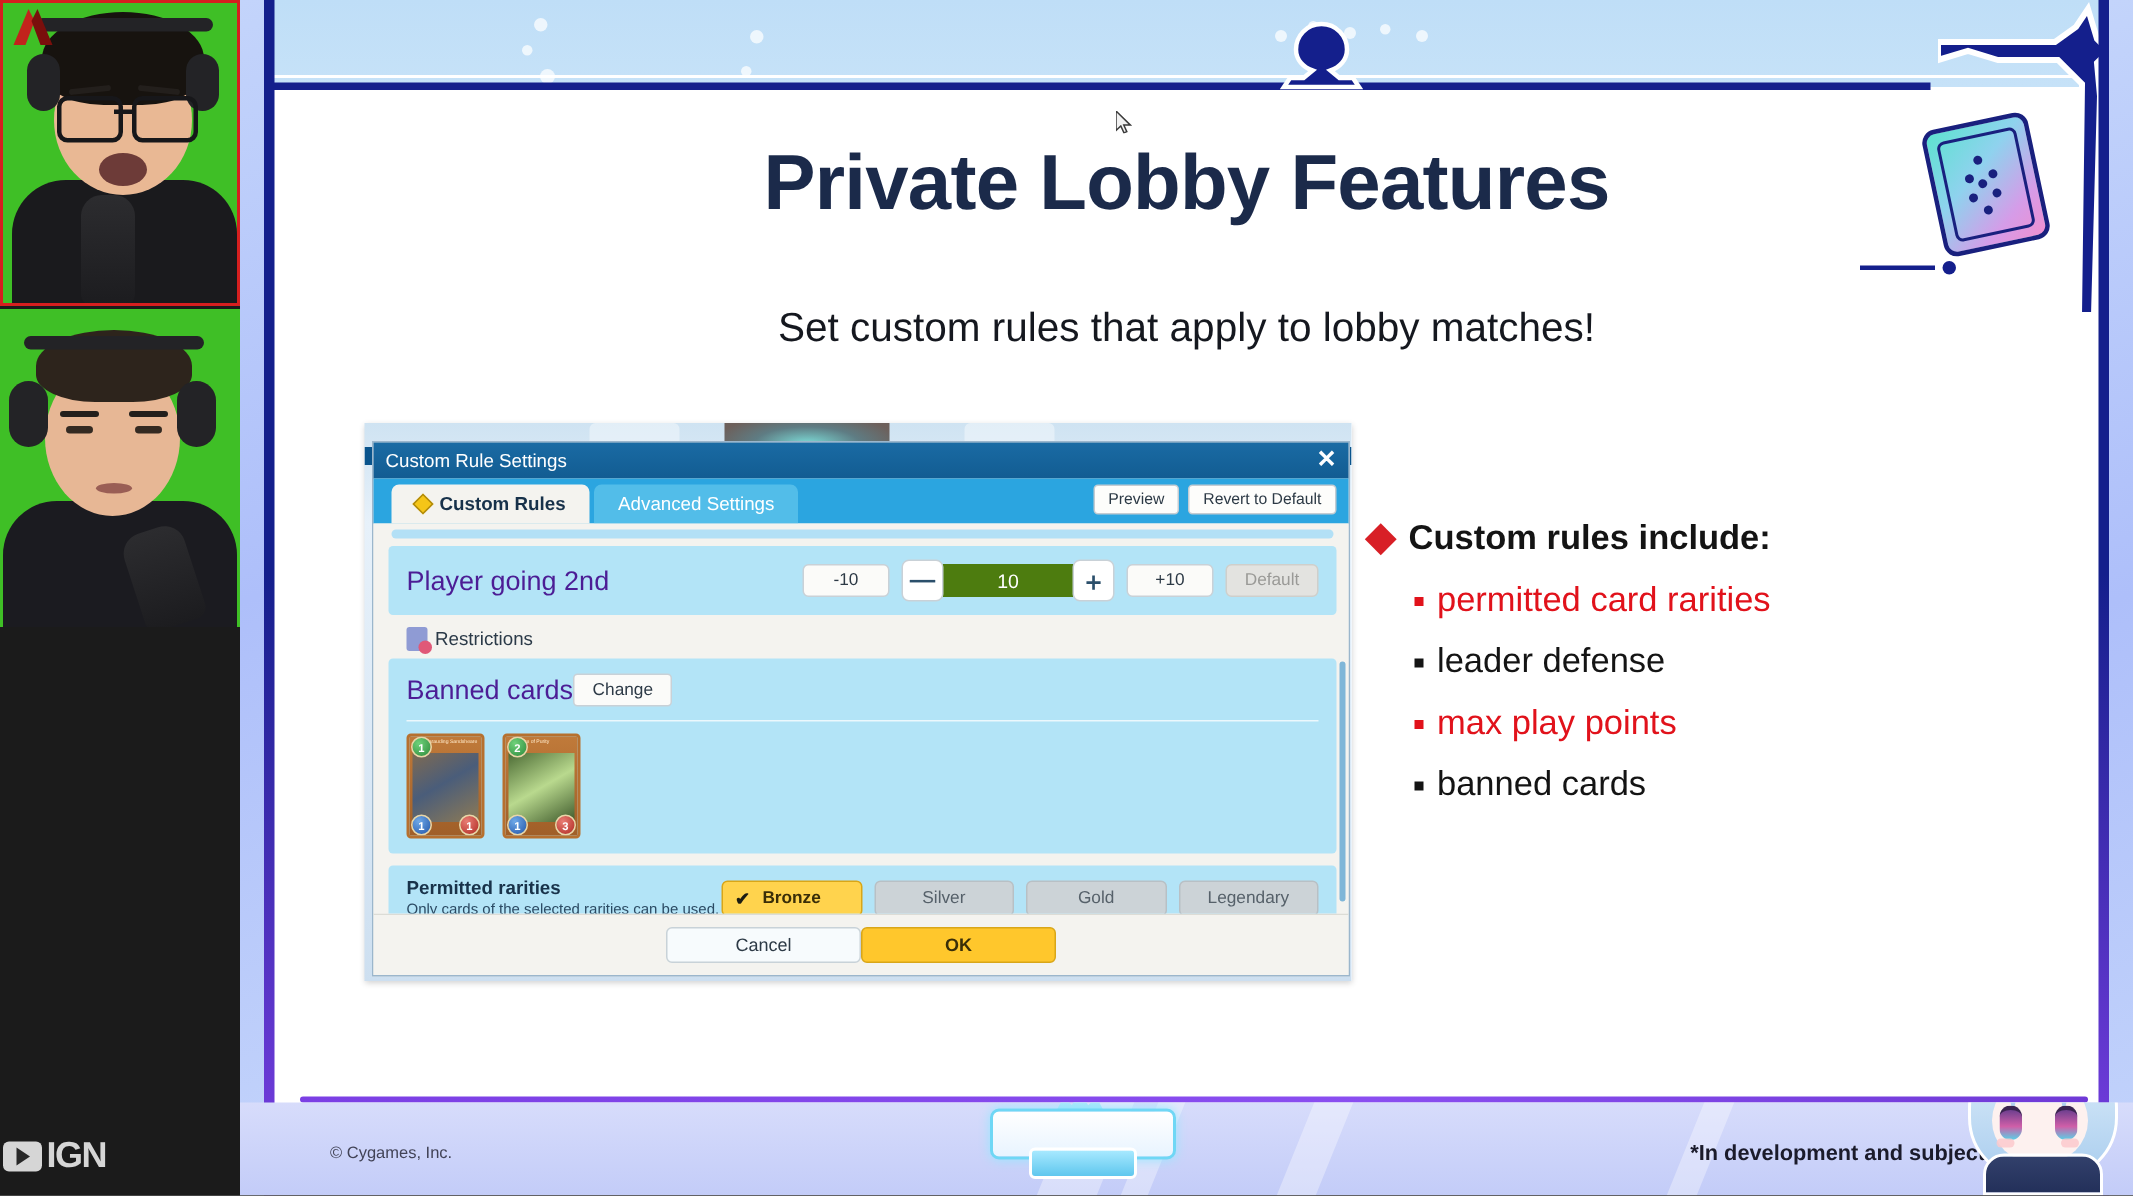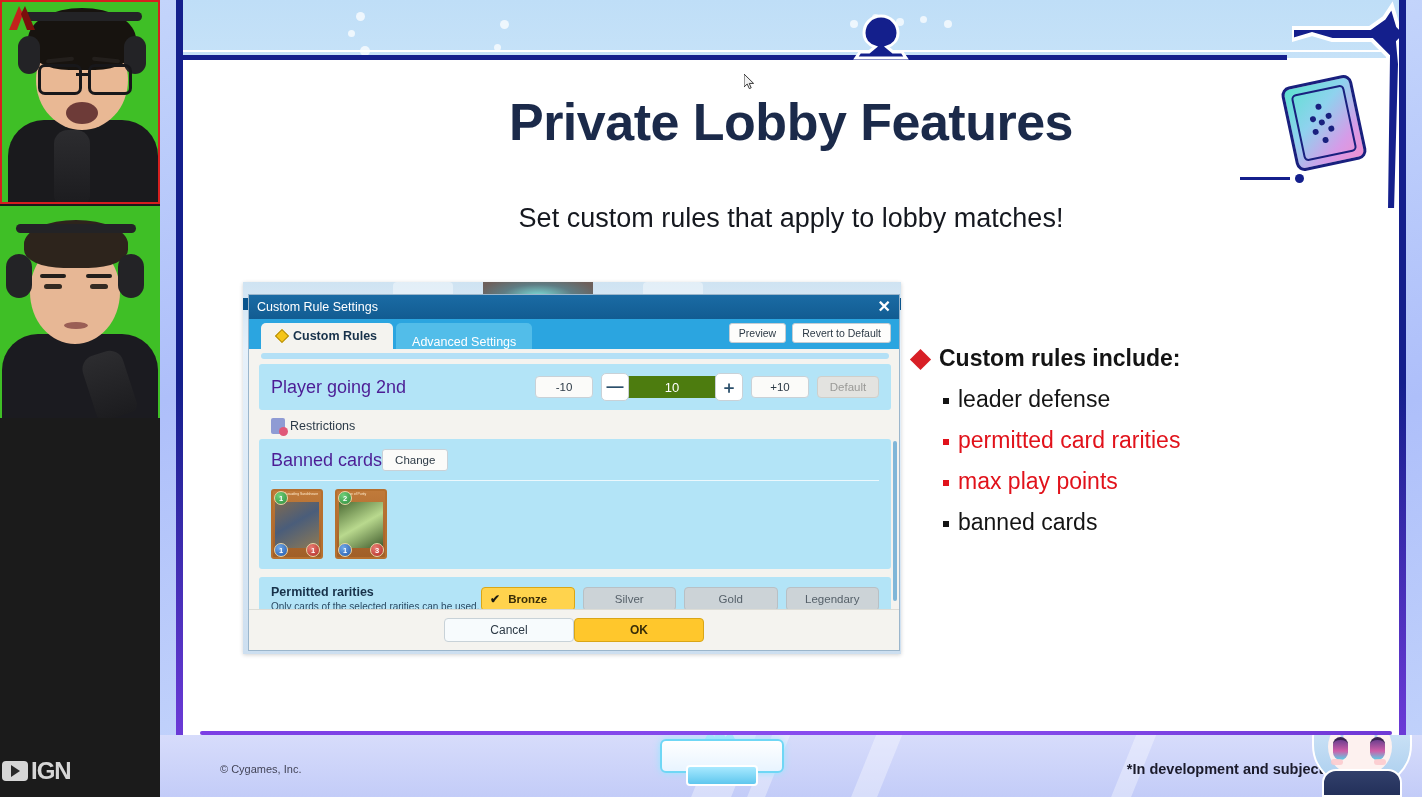--- a/index.html
+++ b/index.html
@@ -59,21 +59,21 @@
   .dlg{position:absolute;left:5px;top:12px;width:650px;height:355px;
     background:#f4f3ef;border:1px solid #9bb6cc;display:flex;flex-direction:column;}
   .dlg-title{height:24px;background:linear-gradient(180deg,#1a6ba4 0%,#125c92 100%);
     color:#fff;font-size:12.5px;display:flex;align-items:center;padding:0 8px;position:relative;}
   .dlg-close{position:absolute;right:8px;top:2px;color:#fff;font-size:16px;font-weight:bold;
     line-height:20px;cursor:pointer;}
   .dlg-tabbar{height:30px;background:#2ba5e0;display:flex;align-items:flex-end;position:relative;padding-left:12px;}
   .tab{height:26px;padding:0 16px;display:flex;align-items:center;font-size:12.5px;
     border-radius:5px 5px 0 0;cursor:pointer;}
   .tab.active{background:#f4f3ef;color:#17314a;font-weight:bold;}
-  .tab.idle{background:#52bde9;color:#ffffff;margin-left:3px;align-items:flex-end;}
+  .tab.idle{background:#52bde9;color:#ffffff;margin-left:3px;}
   .tab-dia{display:inline-block;width:8px;height:8px;background:#f5c518;
     transform:rotate(45deg);margin-right:6px;border:1px solid #b08a0c;}
   .tabbtns{position:absolute;right:8px;top:4px;display:flex;gap:6px;}
   .tbtn{background:#fdfdfb;border:1px solid #c4ccd2;border-radius:3px;font-size:10.5px;
     color:#2d3a46;padding:3px 9px;cursor:pointer;}
 
   .dlg-body{flex:1;position:relative;overflow:hidden;background:#f4f3ef;padding:4px 8px 0 10px;}
   .thin-top{height:6px;background:#b3e0f6;border-radius:3px;margin:0 2px 5px 2px;}
 
   .row-blue{background:#b3e4f7;border-radius:3px;padding:9px 12px;display:flex;align-items:center;}
@@ -372,27 +372,27 @@
           <div class="fbtn ok">OK</div>
         </div>
       </div>
     </div>
 
     <div class="bullets">
       <div class="b-head">
         <span class="diamond"></span>
         <span>Custom rules include:</span>
       </div>
+      <div class="b-item red">
+        <span class="sq"></span>
+        <span>permitted card rarities</span>
+      </div>
       <div class="b-item">
         <span class="sq"></span>
         <span>leader defense</span>
-      </div>
-      <div class="b-item red">
-        <span class="sq"></span>
-        <span>permitted card rarities</span>
       </div>
       <div class="b-item red">
         <span class="sq"></span>
         <span>max play points</span>
       </div>
       <div class="b-item">
         <span class="sq"></span>
         <span>banned cards</span>
       </div>
     </div>

